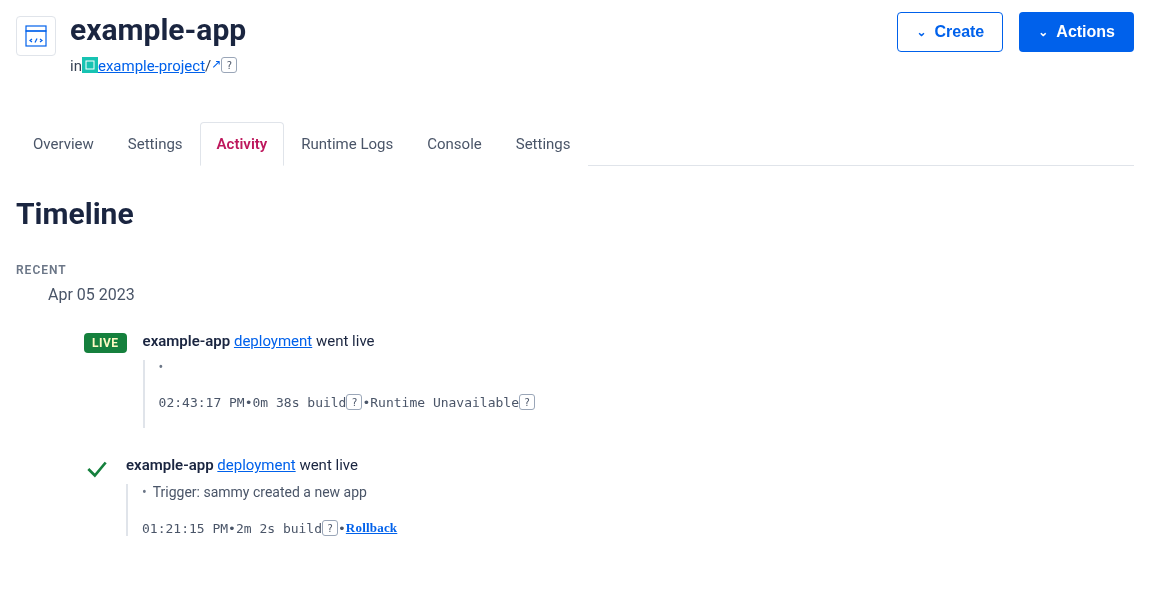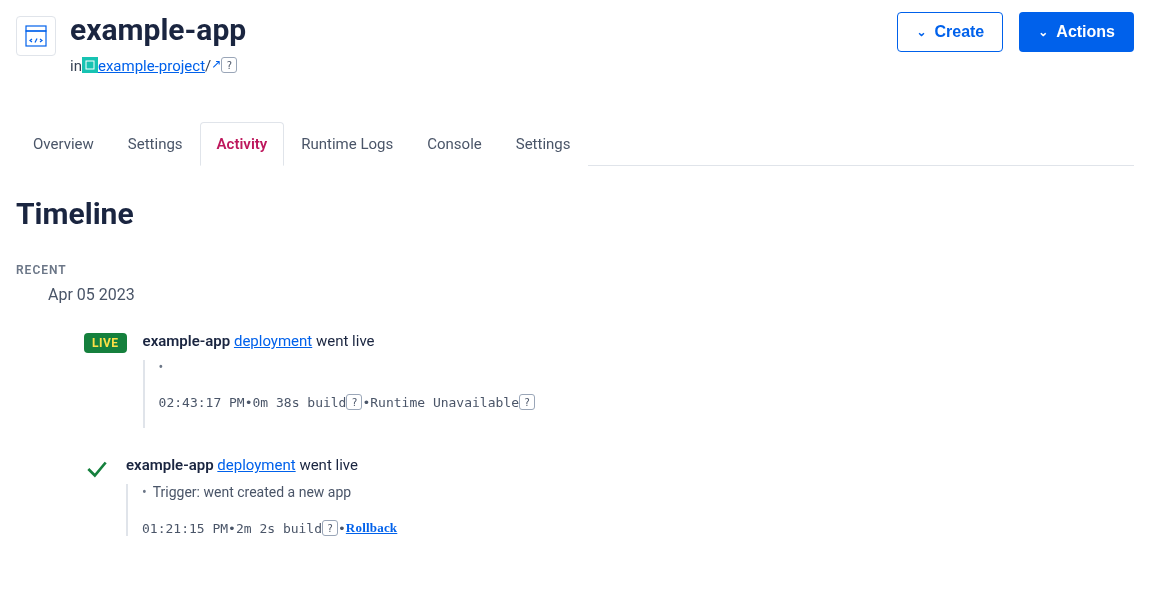--- a/index.html
+++ b/index.html
@@ -102,21 +102,21 @@
   }
   .event {
     display: flex;
     align-items: flex-start;
     margin-top: 28px;
     margin-left: 68px;
     gap: 16px;
   }
   .badge-live {
     background: #15803d;
-    color: #fde047;
+    color: #fef9c3;
     font-size: 12px;
     font-weight: 700;
     padding: 3px 8px;
     border-radius: 4px;
     margin-top: 1px;
     letter-spacing: 0.5px;
   }
   .checkmark {
     color: #15803d;
     margin-top: 0px;
@@ -237,21 +237,21 @@
   </span>
   <div class="event-body">
     <div class="event-title">
       <b>example-app</b>
       <a href="#">deployment</a>
       <span>went live</span>
     </div>
     <div class="detail-block" style="padding-bottom:0;">
       <div class="detail-line">
         <span class="bullet">•</span>
-        <span>Trigger: went created a new app</span>
+        <span>Trigger: sammy created a new app</span>
       </div>
       <div class="meta-line">
         <span>01:21:15 PM</span>
         <span>•</span>
         <span>2m 2s build</span>
         <span class="help-q">?</span>
         <span>•</span>
         <a href="#">Rollback</a>
       </div>
     </div>

